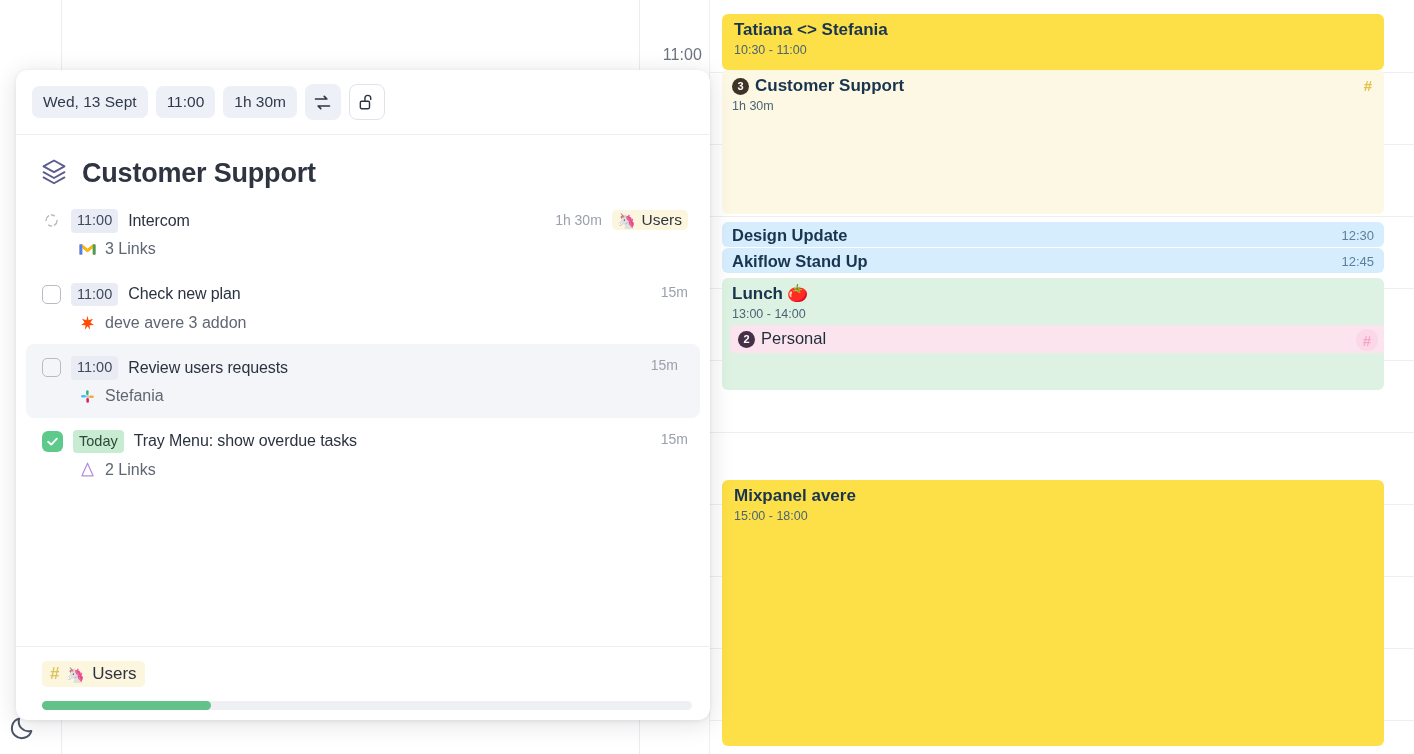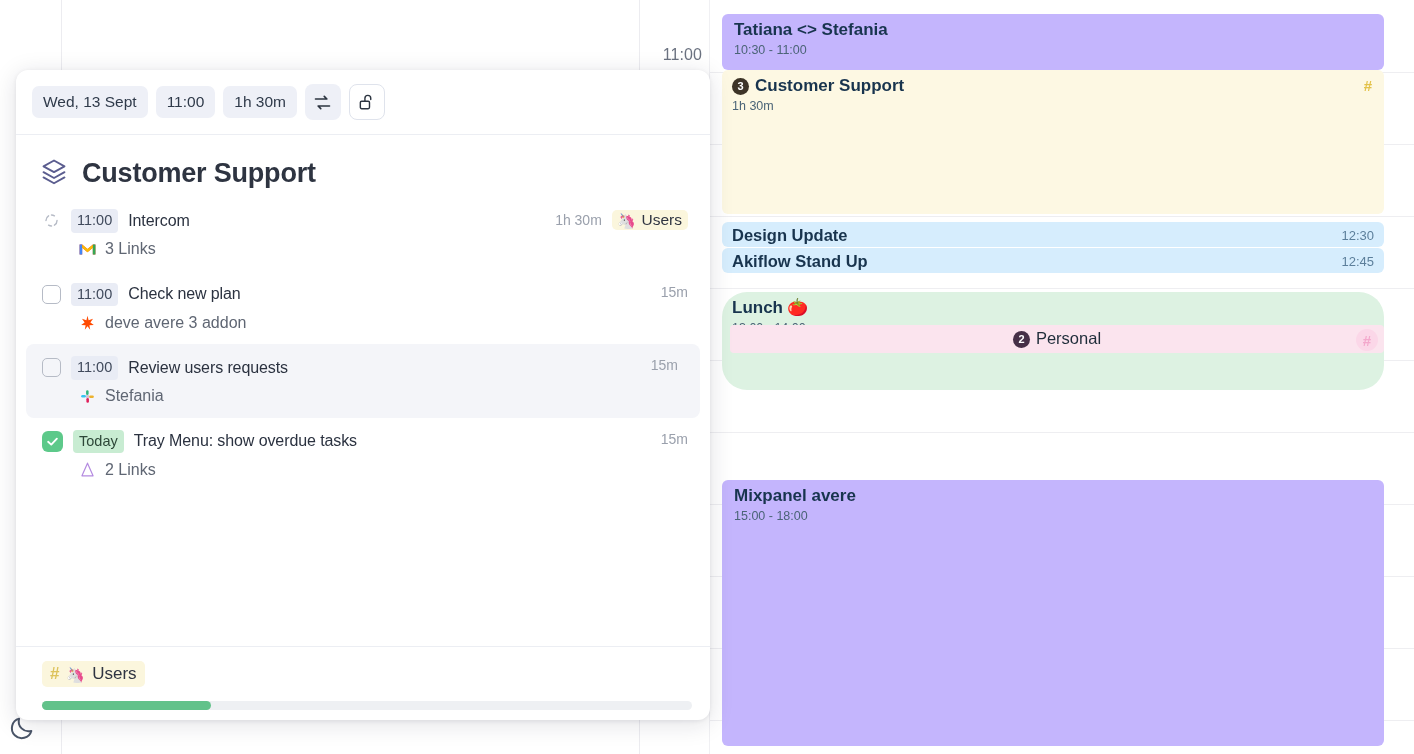--- a/index.html
+++ b/index.html
@@ -25,25 +25,25 @@
 
   
   .calendar { position: absolute; left: 710px; top: 0; width: 704px; height: 754px; background: #fff; }
   .cal-gridline { position: absolute; left: 0; width: 704px; height: 1px; background: #eeeef1; }
   .cal-events { position: absolute; left: 0; top: 0; width: 704px; height: 754px; }
 
   .ev { position: absolute; left: 12px; width: 662px; border-radius: 6px; overflow: hidden; padding: 6px 10px 4px 10px; }
   .ev-title { font-size: 17px; font-weight: 700; color: #18344e; line-height: 1.22; white-space: nowrap; }
   .ev-time { font-size: 12.5px; color: #4b6477; margin-top: 2px; line-height: 1.2; }
   .ev-right-time { position: absolute; right: 10px; top: 6px; font-size: 13px; color: #5c7f9b; font-weight: 400; }
-  .ev-blue { background: #c4b5fd; padding-left: 12px; }
+  .ev-blue { background: #fde047; padding-left: 12px; }
   .ev-blue-light { background: #d6edfd; }
   .ev-yellow { background: #fdf8e3; }
   .ev-green { background: #ddf2e2; }
-  .ev-pink { background: #fbe4ee; text-align: center; }
+  .ev-pink { background: #fbe4ee; }
 
   .ev-compact { padding: 3px 10px 2px 10px; }
   .ev-compact .ev-title { font-size: 16.5px; }
 
   .badge-num {
     display: inline-flex; align-items: center; justify-content: center;
     width: 17px; height: 17px; border-radius: 50%;
     background: #3d3427; color: #fff; font-size: 11px; font-weight: 700;
     margin-right: 6px; vertical-align: 1px;
   }
@@ -170,21 +170,21 @@
           <div class="hash-mark hash-yellow">#</div>
         </div>
         <div class="ev ev-blue-light ev-compact" style="top: 222px; height: 25px;">
           <div class="ev-title">Design Update</div>
           <div class="ev-right-time">12:30</div>
         </div>
         <div class="ev ev-blue-light ev-compact" style="top: 248px; height: 25px;">
           <div class="ev-title">Akiflow Stand Up</div>
           <div class="ev-right-time">12:45</div>
         </div>
-        <div class="ev ev-green" style="top: 292px; height: 98px; border-radius: 25px;">
+        <div class="ev ev-green" style="top: 278px; height: 112px;">
           <div class="ev-title">Lunch 🍅</div>
           <div class="ev-time">13:00 - 14:00</div>
         </div>
         <div class="ev ev-blue" style="top: 480px; height: 266px;">
           <div class="ev-title">Mixpanel avere</div>
           <div class="ev-time">15:00 - 18:00</div>
         </div>
         <div class="ev ev-nested ev-pink" style="top: 325px; height: 28px;">
           <div class="ev-title"><span class="badge-num purple">2</span>Personal</div>
           <div class="hash-mark hash-pink">#</div>

